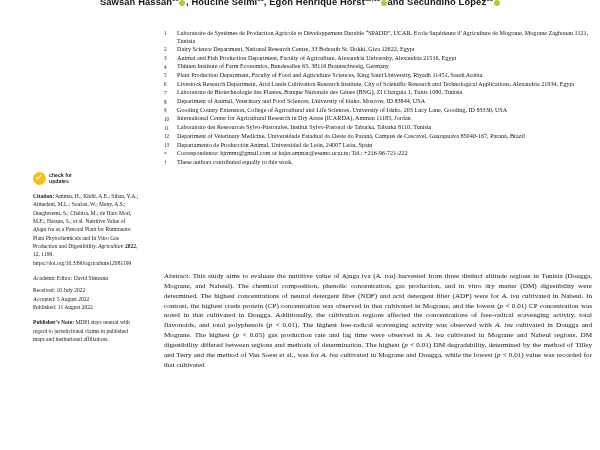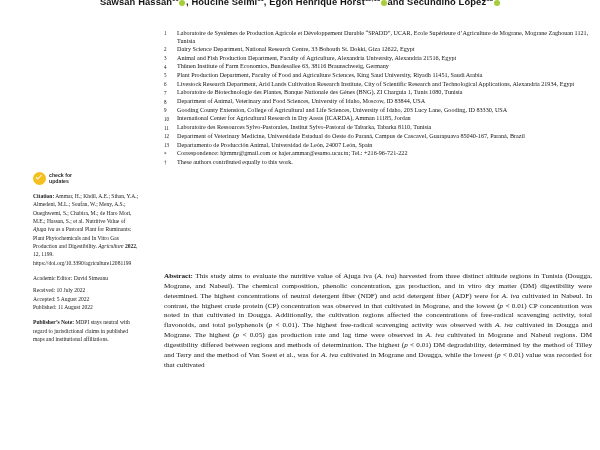--- a/index.html
+++ b/index.html
@@ -78,21 +78,21 @@
   .abstract {
     position: absolute;
     top: 272px;
     left: 164px;
     width: 428px;
     font-size: 7.15px;
     line-height: 9.85px;
     text-align: justify;
     color: #121212;
   }
-  .abstract b { font-weight: bold; }
+  .abstract b { font-weight: normal; }
   .abstract i { }
 
   
   .sidebar {
     position: absolute;
     left: 33px;
     top: 172px;
     width: 106px;
   }
   .updates-badge {

